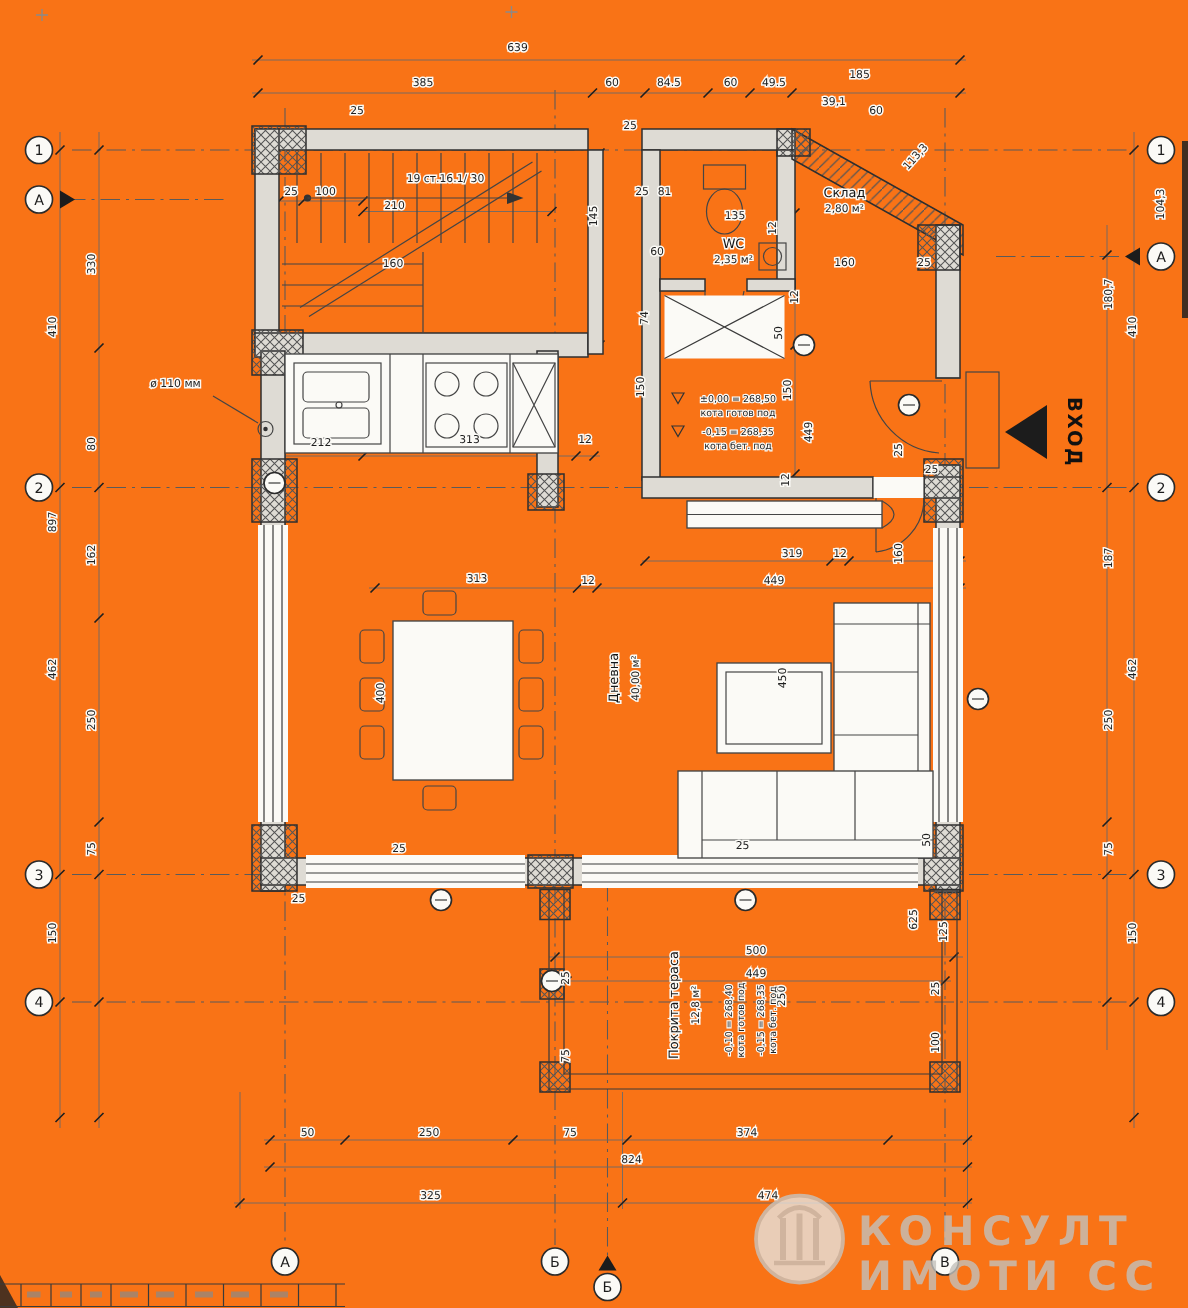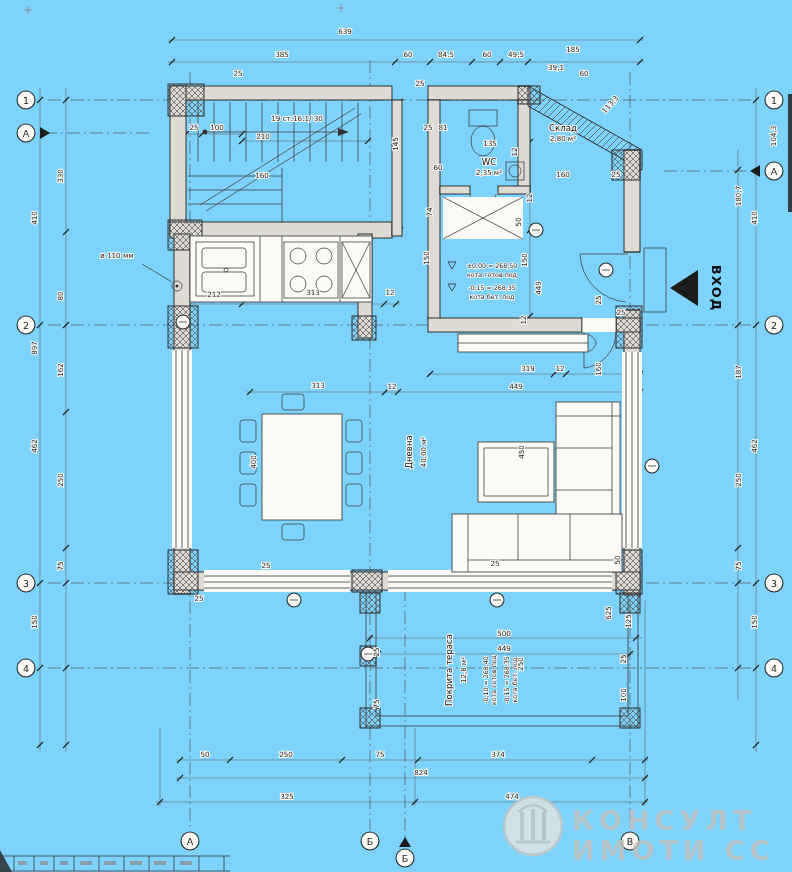--- a/index.html
+++ b/index.html
@@ -1,16 +1,16 @@
 <!DOCTYPE html>
 <html><head>
 <meta charset="utf-8">
 <style>
   html,body{margin:0;padding:0;background:#fbfaf6;}
-  .page{position:relative;width:792px;height:872px;background:#7dd3fc;overflow:hidden;}
+  .page{position:relative;width:792px;height:872px;background:#f97316;overflow:hidden;}
   svg text{font-family:"DejaVu Sans",sans-serif;}
   .dim{font-size:7.2px;fill:#1f1f1f;text-anchor:middle;paint-order:stroke;stroke:#fbfaf6;stroke-width:2px;}
   .note{font-size:6.3px;fill:#1f1f1f;text-anchor:middle;paint-order:stroke;stroke:#fbfaf6;stroke-width:1.6px;}
   .room-name{font-size:8.6px;fill:#151515;text-anchor:middle;paint-order:stroke;stroke:#fbfaf6;stroke-width:2px;}
   .room-area{font-size:7px;fill:#222;text-anchor:middle;paint-order:stroke;stroke:#fbfaf6;stroke-width:2px;}
   .axis-label{font-size:9.5px;fill:#1c1c1c;text-anchor:middle;}
   .vhod{font-size:13px;font-weight:bold;fill:#111;text-anchor:middle;letter-spacing:1px;}
   .wm-text{font-size:27px;font-weight:bold;fill:#c3c1bc;letter-spacing:5px;}
   .wall{fill:#dedbd4;stroke:#2f2f2f;stroke-width:1;}
   .pier{fill:url(#xh);stroke:#2f2f2f;stroke-width:1;}

